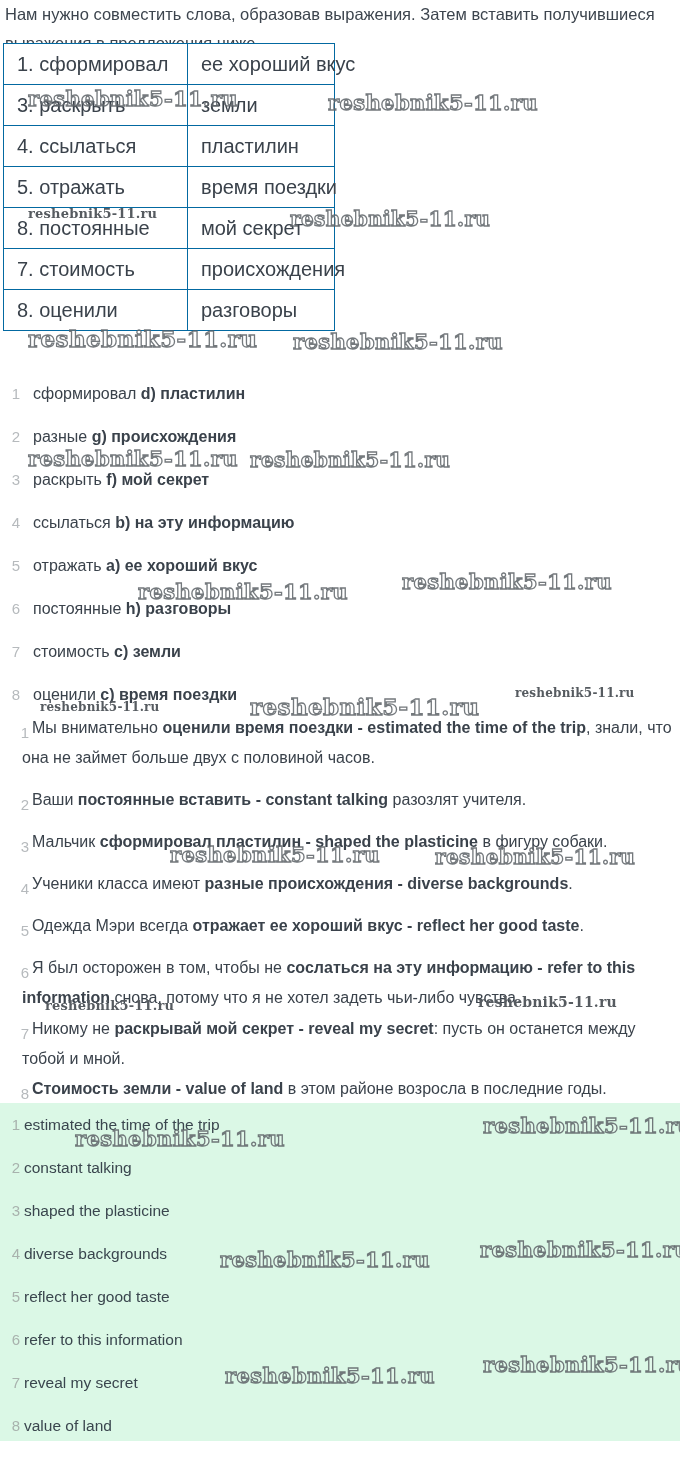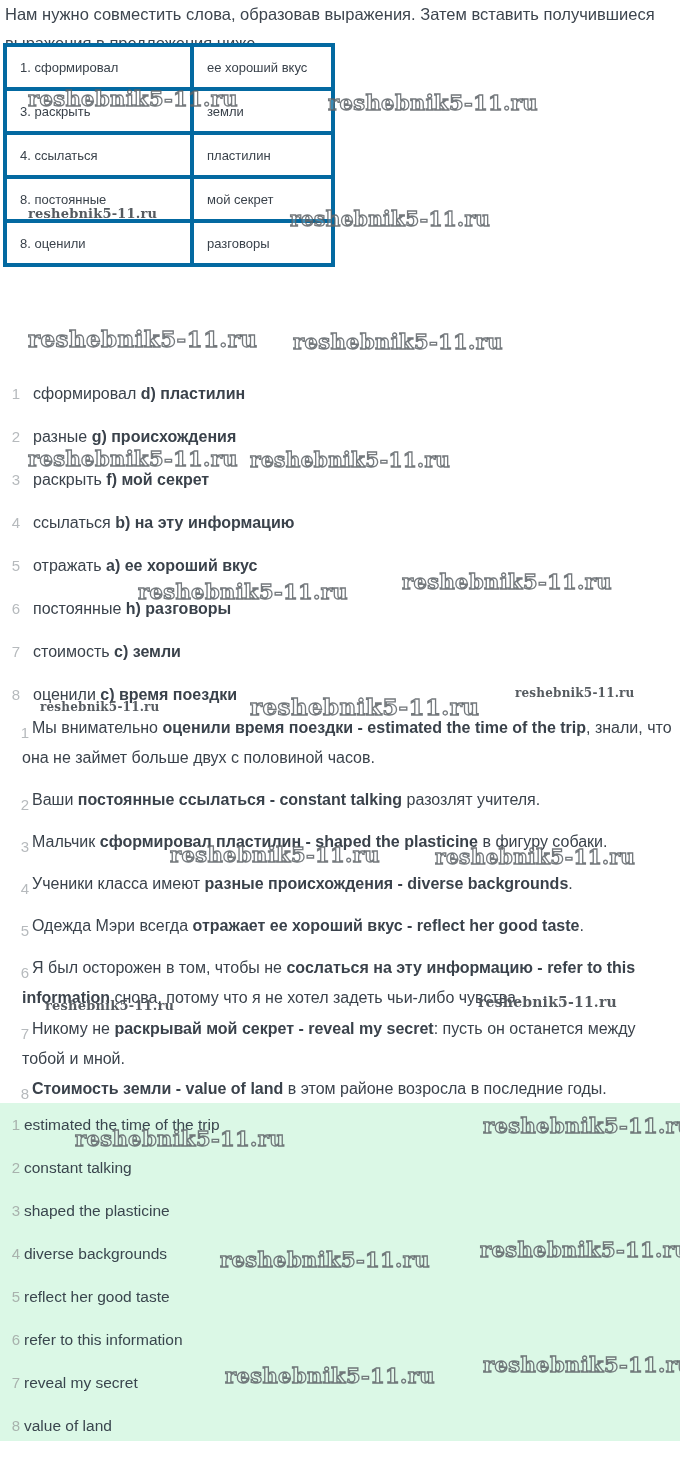--- a/index.html
+++ b/index.html
@@ -13,22 +13,22 @@
     position:absolute; top:0; left:5px; width:664px; margin:0;
     font-size:16.5px; line-height:29px; color:#3d454e; z-index:1;
   }
   
   .match-table {
     position:absolute; top:43px; left:3px; width:332px;
     border-collapse:collapse; background:#ffffff; z-index:2;
     table-layout:fixed;
   }
   .match-table td {
-    border:4px solid #0369a1; background:#ffffff; height:40px;
-    padding:0 4px 0 13px; font-size:13px; color:#3a424b; vertical-align:middle;
+    border:1px solid #0369a1; background:#ffffff; height:40px;
+    padding:0 4px 0 13px; font-size:20px; color:#3a424b; vertical-align:middle;
     white-space:nowrap; overflow:visible;
   }
   .match-table td.c1 { width:166px; }
   
   .answers {
     position:absolute; top:372px; left:0; width:680px; margin:0; padding:0;
     list-style:none; z-index:1;
   }
   .answers li { height:43px; display:flex; align-items:center; font-size:16px; }
   .num {
@@ -83,24 +83,32 @@
         </tr>
         <tr>
           <td class="c1">3. раскрыть</td>
           <td class="c2">земли</td>
         </tr>
         <tr>
           <td class="c1">4. ссылаться</td>
           <td class="c2">пластилин</td>
         </tr>
         <tr>
+          <td class="c1">5. отражать</td>
+          <td class="c2">время поездки</td>
+        </tr>
+        <tr>
           <td class="c1">8. постоянные</td>
           <td class="c2">мой секрет</td>
         </tr>
         <tr>
+          <td class="c1">7. стоимость</td>
+          <td class="c2">происхождения</td>
+        </tr>
+        <tr>
           <td class="c1">8. оценили</td>
           <td class="c2">разговоры</td>
         </tr>
       </tbody>
   </table>
 
   <ol class="answers" id="answers-list">
       <li>
         <span class="num">1</span>
         <span class="ans-text"><span>сформировал </span><b>d) пластилин</b></span>
@@ -130,21 +138,21 @@
         <span class="ans-text"><span>стоимость </span><b>c) земли</b></span>
       </li>
       <li>
         <span class="num">8</span>
         <span class="ans-text"><span>оценили </span><b>c) время поездки</b></span>
       </li>
     </ol>
 
   <div id="sentences-list">
       <div class="sent" style="top: 713px;"><span class="num">1</span><span>Мы внимательно </span><span class="ru">оценили время поездки</span><span class="en"> - estimated the time of the trip</span><span>, знали, что она не займет больше двух с половиной часов.</span></div>
-      <div class="sent" style="top: 785px;"><span class="num">2</span><span>Ваши </span><span class="ru">постоянные ссылаться</span><span class="en"> - constant talking</span><span> разозлят учителя.</span></div>
+      <div class="sent" style="top: 785px;"><span class="num">2</span><span>Ваши </span><span class="ru">постоянные вставить</span><span class="en"> - constant talking</span><span> разозлят учителя.</span></div>
       <div class="sent" style="top: 827px;"><span class="num">3</span><span>Мальчик </span><span class="ru">сформировал пластилин</span><span class="en"> - shaped the plasticine</span><span> в фигуру собаки.</span></div>
       <div class="sent" style="top: 869px;"><span class="num">4</span><span>Ученики класса имеют </span><span class="ru">разные происхождения</span><span class="en"> - diverse backgrounds</span><span>.</span></div>
       <div class="sent" style="top: 911px;"><span class="num">5</span><span>Одежда Мэри всегда </span><span class="ru">отражает ее хороший вкус</span><span class="en"> - reflect her good taste</span><span>.</span></div>
       <div class="sent" style="top: 953px;"><span class="num">6</span><span>Я был осторожен в том, чтобы не </span><span class="ru">сослаться на эту информацию</span><span class="en"> - refer to this information</span><span> снова, потому что я не хотел задеть чьи-либо чувства.</span></div>
       <div class="sent" style="top: 1014px;"><span class="num">7</span><span>Никому не </span><span class="ru">раскрывай мой секрет</span><span class="en"> - reveal my secret</span><span>: пусть он останется между тобой и мной.</span></div>
       <div class="sent" style="top: 1074px;"><span class="num">8</span><span class="ru">Стоимость земли</span><span class="en"> - value of land</span><span> в этом районе возросла в последние годы.</span></div>
     </div>
 
   <section class="green">
     <ol id="green-list">

